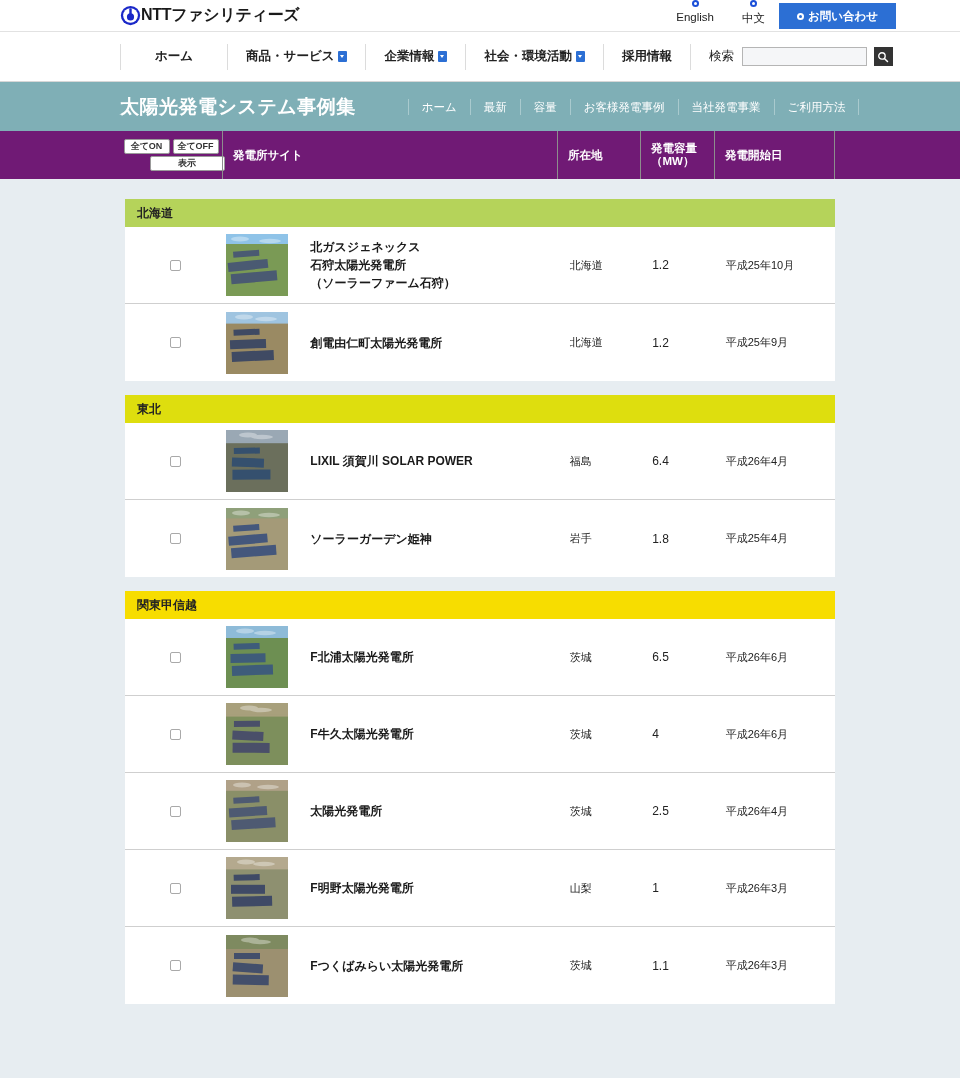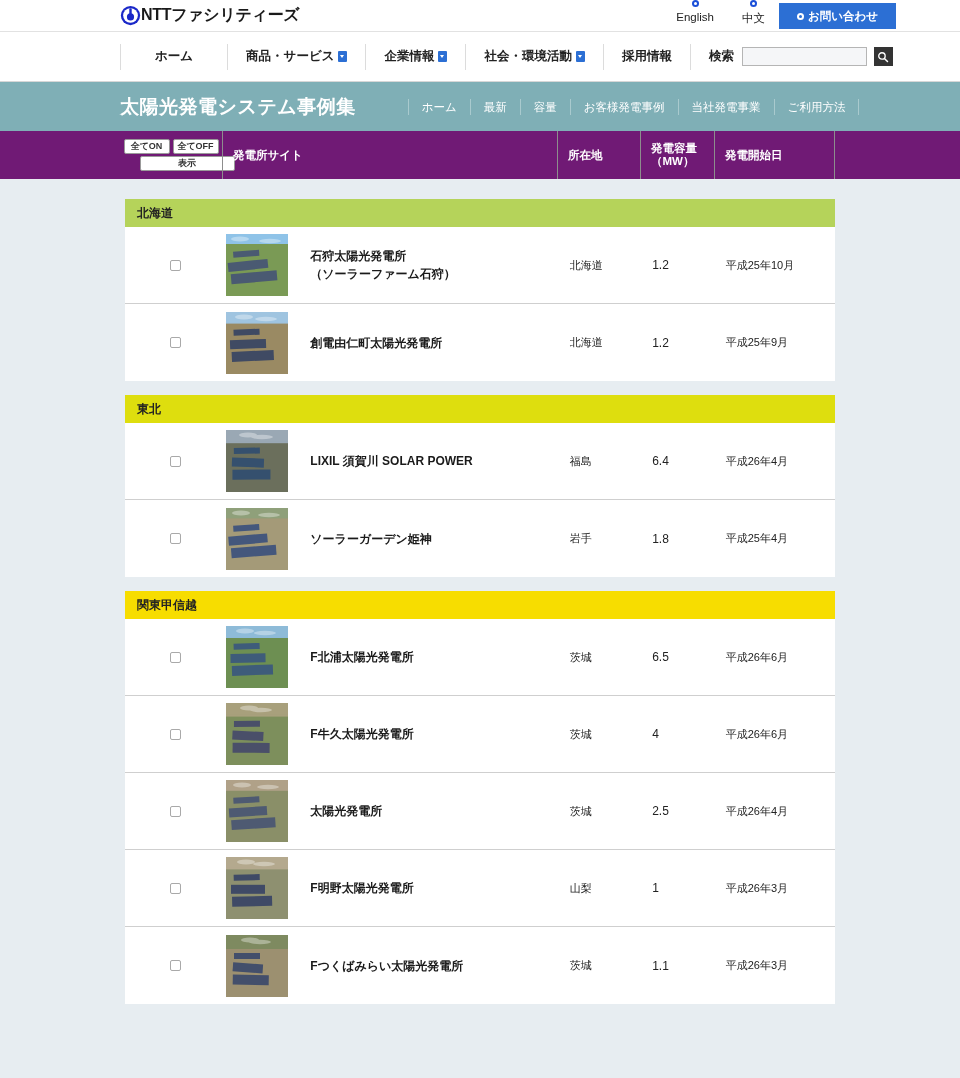--- a/index.html
+++ b/index.html
@@ -64,21 +64,21 @@
   .caret {
     width: 9px; height: 11px; background: #2c6fd4; display: inline-block;
     position: relative; flex: none; border-radius: 1px;
   }
   .caret::after {
     content: ""; position: absolute; left: 2px; top: 4px;
     border-left: 2.5px solid transparent; border-right: 2.5px solid transparent;
     border-top: 3px solid #fff;
   }
   .search-area { display: flex; align-items: center; gap: 8px; margin-left: 18px; }
-  .search-label { font-size: 12.5px; font-weight: bold; color: #222; }
+  .search-label { font-size: 12.5px; font-weight: normal; color: #222; }
   .search-input {
     width: 125px; height: 19px; border: 1px solid #b5b5b5;
     background: #f5f6f8; font-size: 11px; padding: 0 4px;
     font-family: inherit; outline: none;
   }
   .search-btn {
     width: 19px; height: 19px; background: #333; border: none;
     display: flex; align-items: center; justify-content: center;
     margin-left: -1px; cursor: pointer;
   }
@@ -111,21 +111,21 @@
     align-items: center; justify-content: center; gap: 2px;
     padding: 0 3px;
   }
   .toggle-row { display: flex; gap: 3px; }
   .toggle-btn {
     background: #fff; border: 1px solid #9a9a9a; border-radius: 2px;
     font-size: 9px; font-weight: bold; color: #333;
     padding: 1px 0; width: 46px; text-align: center;
     cursor: pointer; font-family: inherit; line-height: 11px;
   }
-  .toggle-btn.wide { width: 95px; margin-left: 32px; }
+  .toggle-btn.wide { width: 75px; margin-left: 32px; }
   .th {
     display: flex; align-items: center;
     color: #fff; font-size: 11.5px; font-weight: bold;
     border-left: 1px solid #8d8d8d; padding-left: 10px;
   }
   .th-site { width: 335px; }
   .th-loc { width: 83px; }
   .th-cap { width: 74px; line-height: 13px; }
   .th-date { width: 120px; }
   .th-tail { width: 26px; border-left: 1px solid #8d8d8d; }
@@ -280,20 +280,21 @@
       <rect x="8" y="16" width="26" height="6" transform="rotate(-4 31 31)"></rect>
     </g>
     <rect y="0" width="62" height="9" fill="#8fc3e8" opacity="0.95"></rect>
     <g fill="#ffffff" opacity="0.35">
       <ellipse cx="14" cy="5" rx="9" ry="2.4"></ellipse>
       <ellipse cx="44" cy="7" rx="11" ry="2.2"></ellipse>
     </g>
   </svg>
       </div>
       <div class="cell-name">
+              <div>北ガスジェネックス</div>
               <div>石狩太陽光発電所</div>
               <div>（ソーラーファーム石狩）</div>
             </div>
       <div class="cell-loc">北海道</div>
       <div class="cell-cap">1.2</div>
       <div class="cell-date">平成25年10月</div>
     </div>
           <div class="row">
       <div class="cell-check">
         <span class="checkbox"></span>

